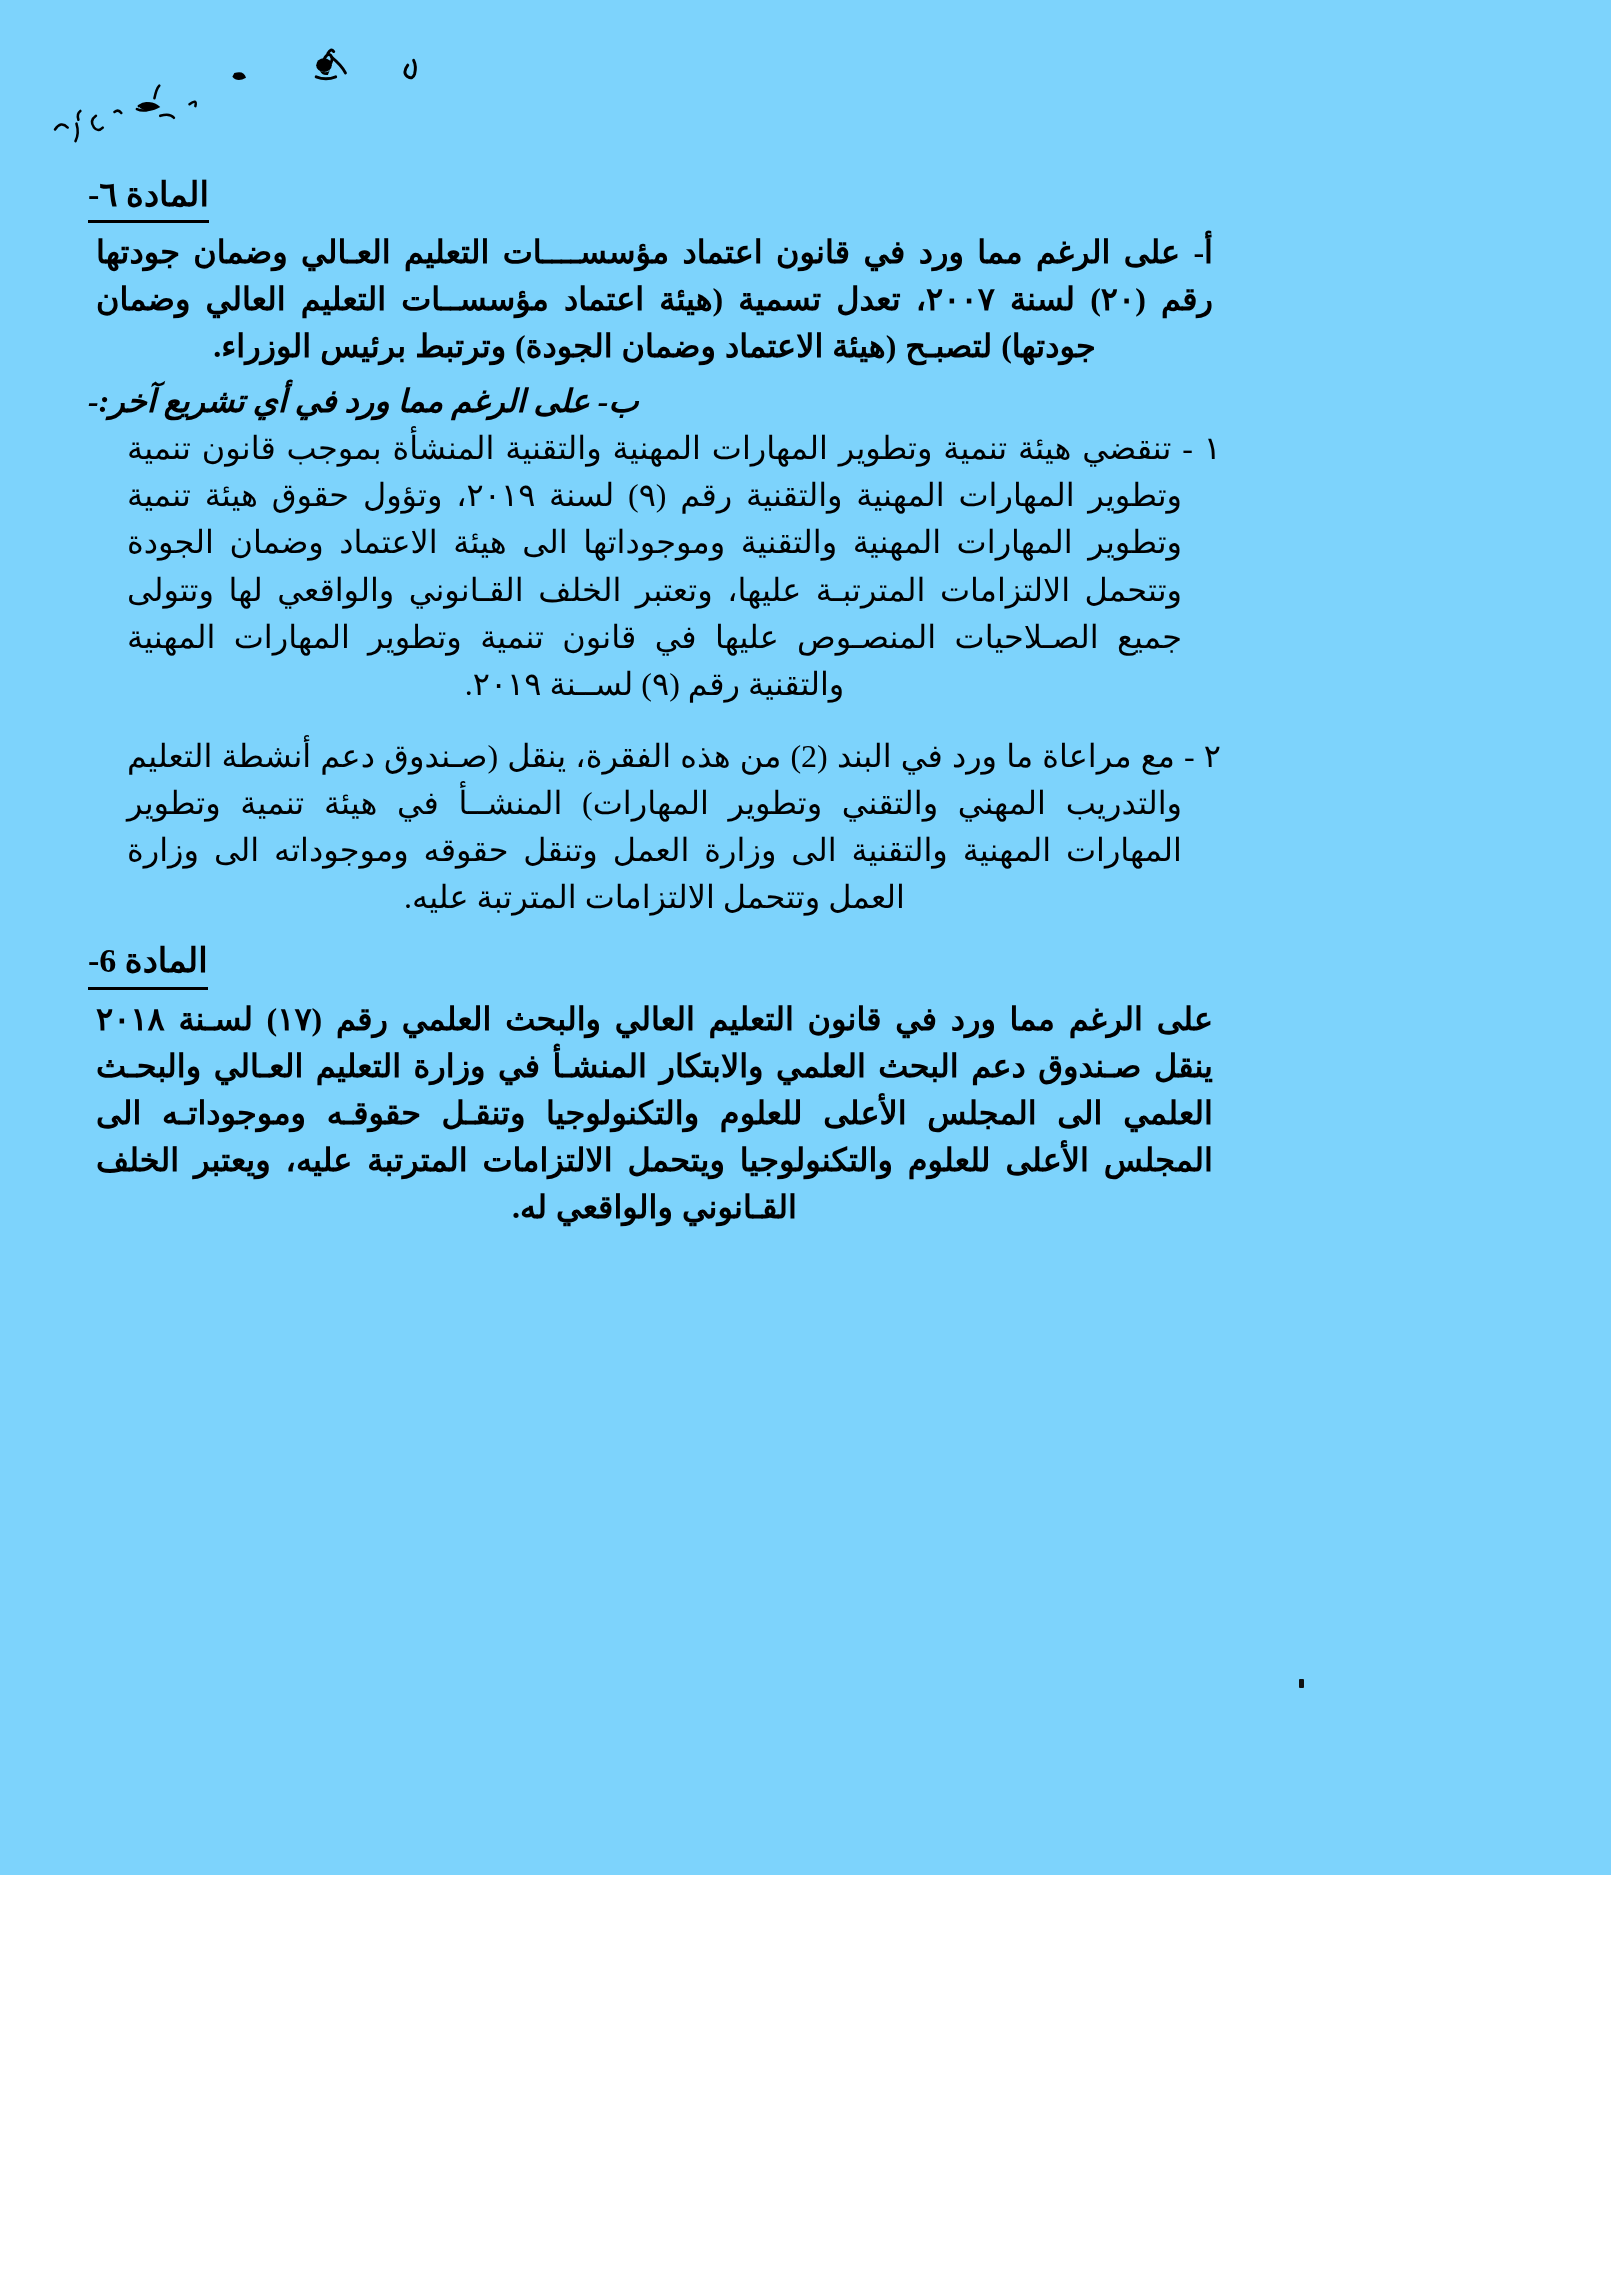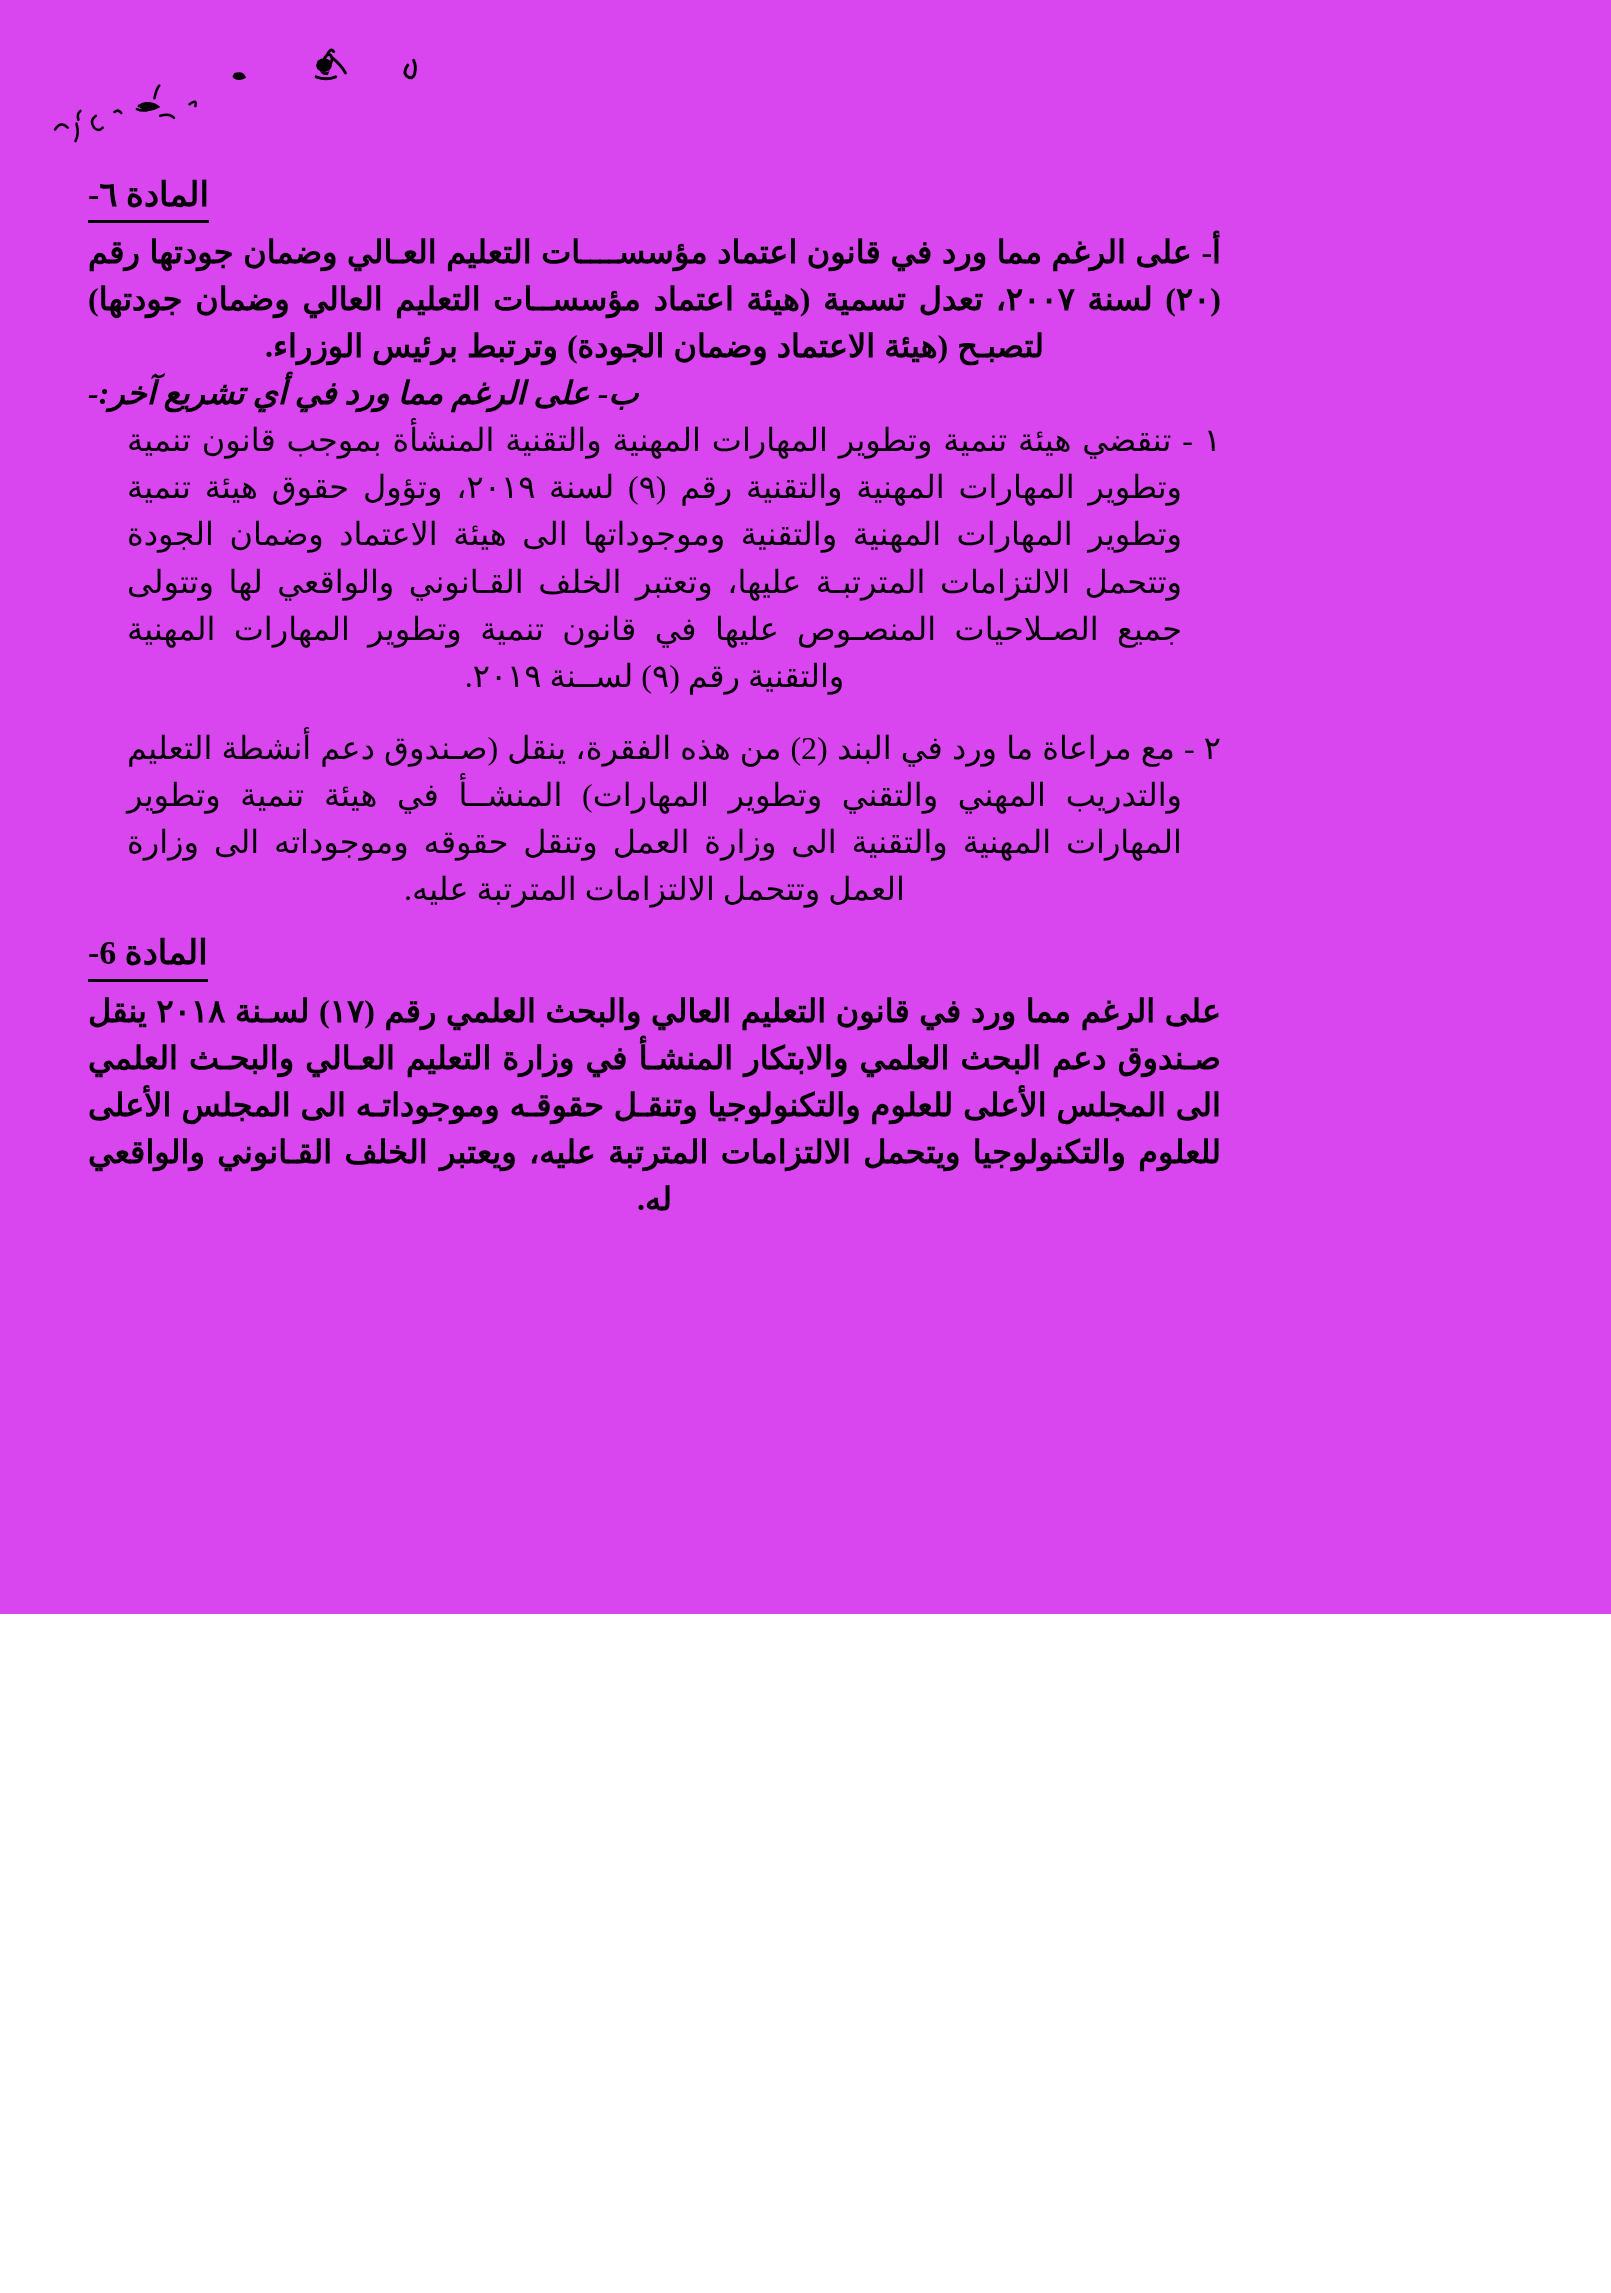--- a/index.html
+++ b/index.html
@@ -8,22 +8,22 @@
     padding: 0;
     background: #ffffff;
   }
   body {
     font-family: "Liberation Serif", "DejaVu Serif", serif;
     color: #000000;
   }
   .page {
     position: relative;
     width: 1611px;
-    height: 1614px;
-    background: #d946ef;
+    height: 1875px;
+    background: #7dd3fc;
     overflow: hidden;
     box-sizing: border-box;
   }
 
   
   .handwriting {
     position: absolute;
     top: 21.5px;
     left: 17.6px;
     width: 458px;
@@ -56,21 +56,21 @@
   .article-heading .heading-text {
     display: inline-block;
     border-bottom: 3.9px solid #000;
     padding-bottom: 3.9px;
   }
   .heading-7 {
     margin-top: 19.5px;
   }
 
   p.para {
-    margin: 0;
+    margin: 8px;
     padding: 0;
     font-size: 32px;
     font-weight: bold;
     line-height: 1.47;
     text-align: justify;
     text-align-last: center;
     word-spacing: 1px;
   }
 
   p.para-a {

